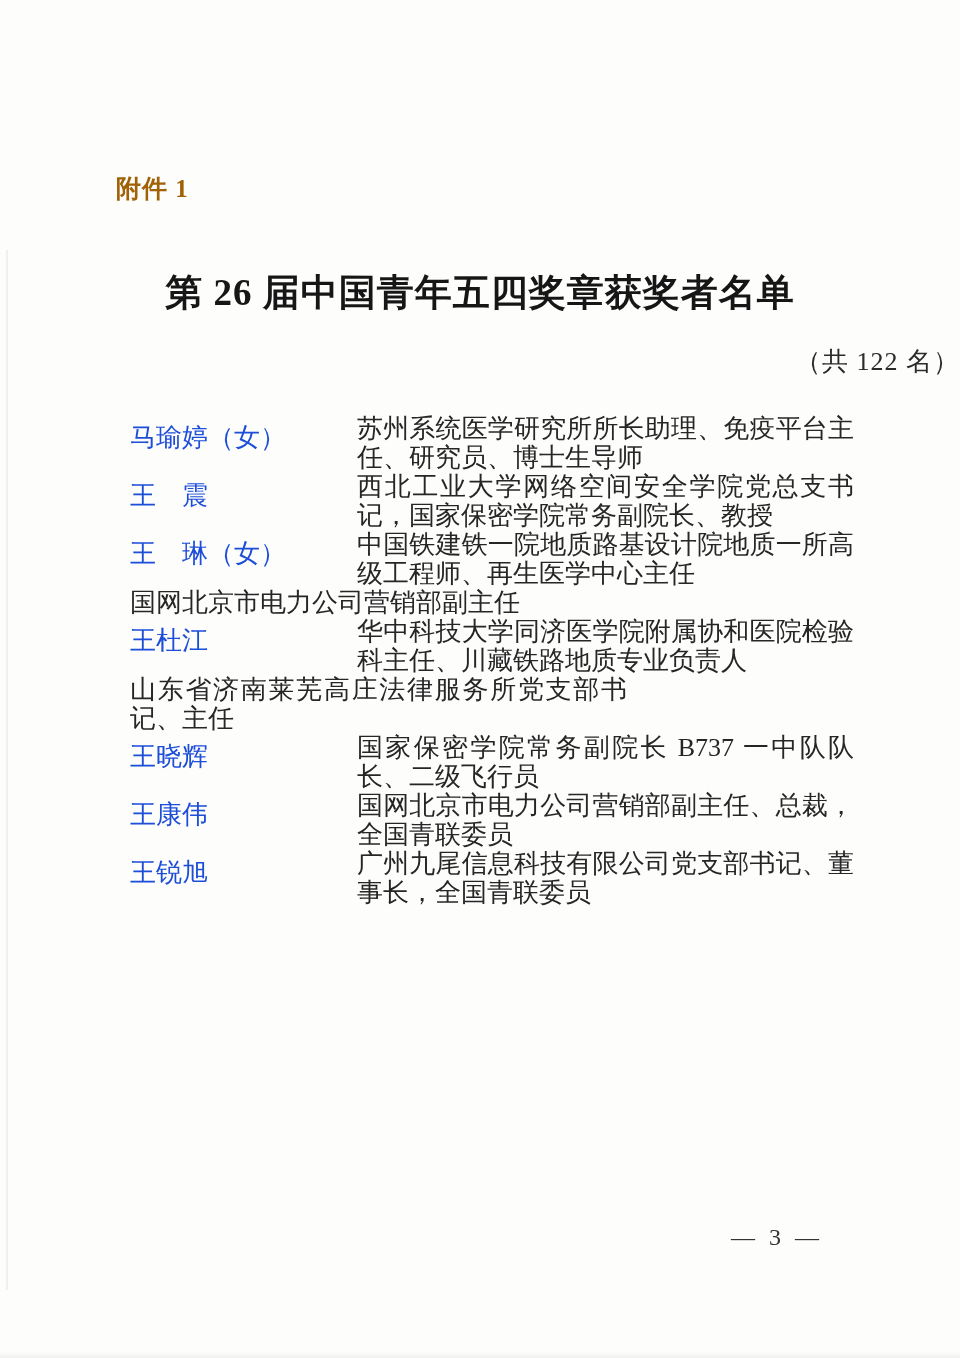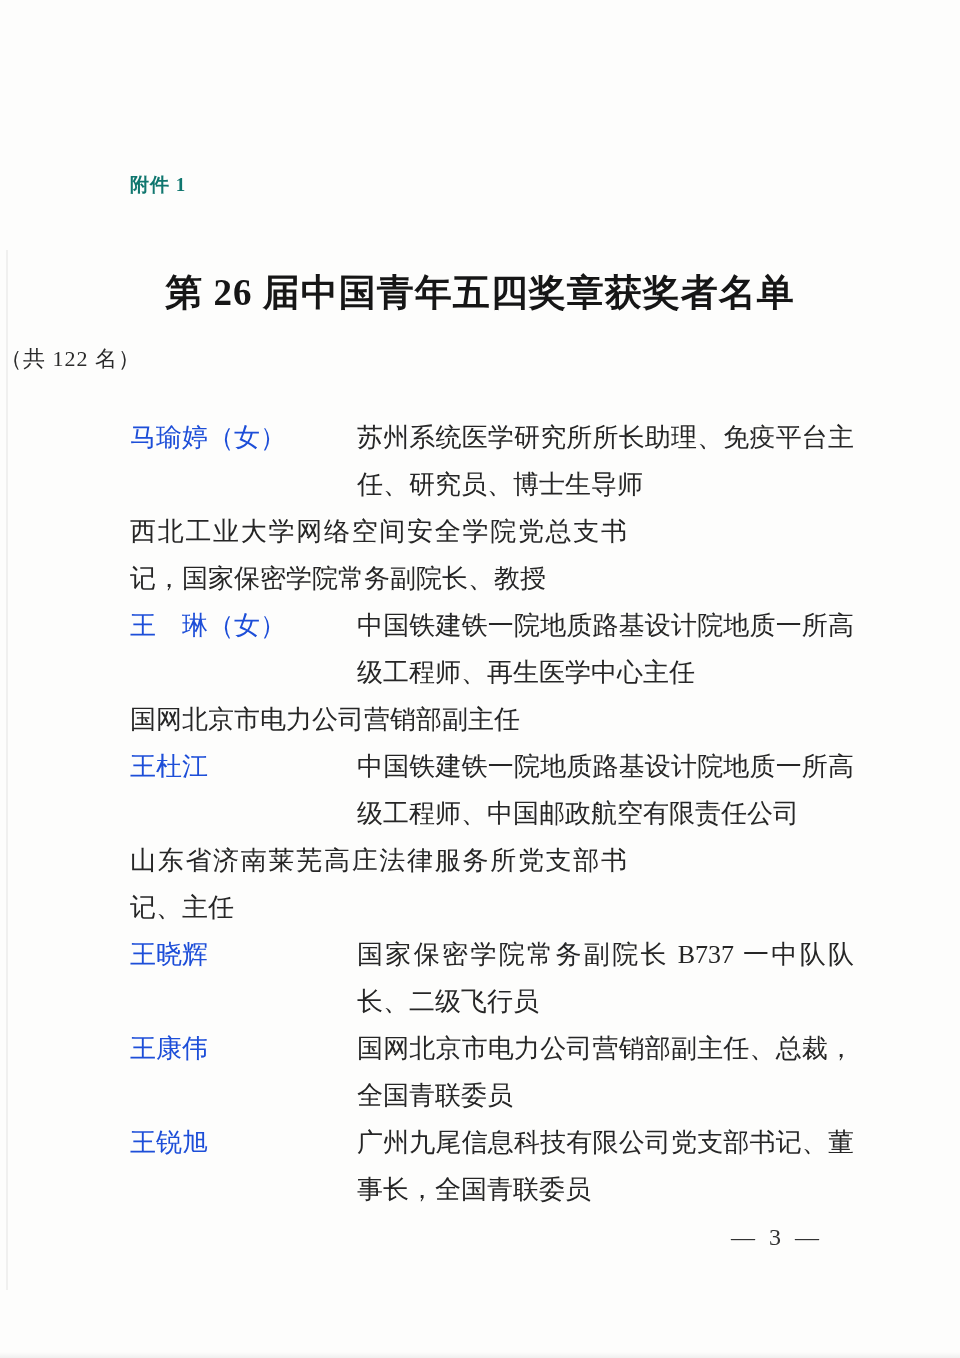--- a/index.html
+++ b/index.html
@@ -29,45 +29,45 @@
   .scan-bottom {
     position: absolute;
     left: 0;
     bottom: 0;
     width: 100%;
     height: 6px;
     background: linear-gradient(to bottom, rgba(0,0,0,0), rgba(0,0,0,0.05));
   }
   .attachment-label {
     position: absolute;
-    left: 130px;
+    left: 116px;
     top: 172px;
-    font-size: 19px;
+    font-size: 25px;
     font-weight: 600;
     letter-spacing: 1px;
-    color: #0f766e;
+    color: #a16207;
   }
   .doc-title {
     position: absolute;
     left: 0;
     top: 268px;
     width: 100%;
     text-align: center;
     font-size: 37px;
     font-weight: 700;
     letter-spacing: 1px;
     color: #161616;
   }
   .doc-subtitle {
     position: absolute;
     left: 0;
     top: 344px;
     width: 100%;
-    text-align: left;
-    font-size: 22px;
+    text-align: right;
+    font-size: 26px;
     color: #2b2b2b;
     letter-spacing: 1px;
   }
   .recipient-list {
     position: absolute;
     left: 130px;
     top: 414px;
     width: 730px;
   }
   .row {
@@ -79,21 +79,21 @@
     flex: 0 0 227px;
     font-size: 26px;
     line-height: 47px;
     color: #1d4ed8;
     white-space: nowrap;
   }
   .desc {
     width: 497px;
     flex: 0 0 497px;
     font-size: 26px;
-    line-height: 47px;
+    line-height: 29px;
     color: #262626;
     text-align: justify;
     text-justify: inter-character;
     line-break: strict;
     word-break: normal;
   }
   .page-number {
     position: absolute;
     left: 731px;
     top: 1224px;
@@ -116,35 +116,36 @@
 
   <div class="doc-subtitle">（共 122 名）</div>
 
   <div class="recipient-list">
   <div class="row">
     <div class="name">马瑜婷（女）</div>
     <div class="desc">苏州系统医学研究所所长助理、免疫平台主任、研究员、博士生导师</div>
   </div>
 
   <div class="row">
+    <div class="name">王　震</div>
     <div class="desc">西北工业大学网络空间安全学院党总支书记，国家保密学院常务副院长、教授</div>
   </div>
 
   <div class="row">
     <div class="name">王　琳（女）</div>
     <div class="desc">中国铁建铁一院地质路基设计院地质一所高级工程师、再生医学中心主任</div>
   </div>
 
   <div class="row">
     <div class="desc">国网北京市电力公司营销部副主任</div>
   </div>
 
   <div class="row">
     <div class="name">王杜江</div>
-    <div class="desc">中国铁建铁一院地质路基设计院地质一所高级工程师、中国邮政航空有限责任公司</div>
+    <div class="desc">华中科技大学同济医学院附属协和医院检验科主任、川藏铁路地质专业负责人</div>
   </div>
 
   <div class="row">
     <div class="desc">山东省济南莱芜高庄法律服务所党支部书记、主任</div>
   </div>
 
   <div class="row">
     <div class="name">王晓辉</div>
     <div class="desc">国家保密学院常务副院长 B737 一中队队长、二级飞行员</div>
   </div>

